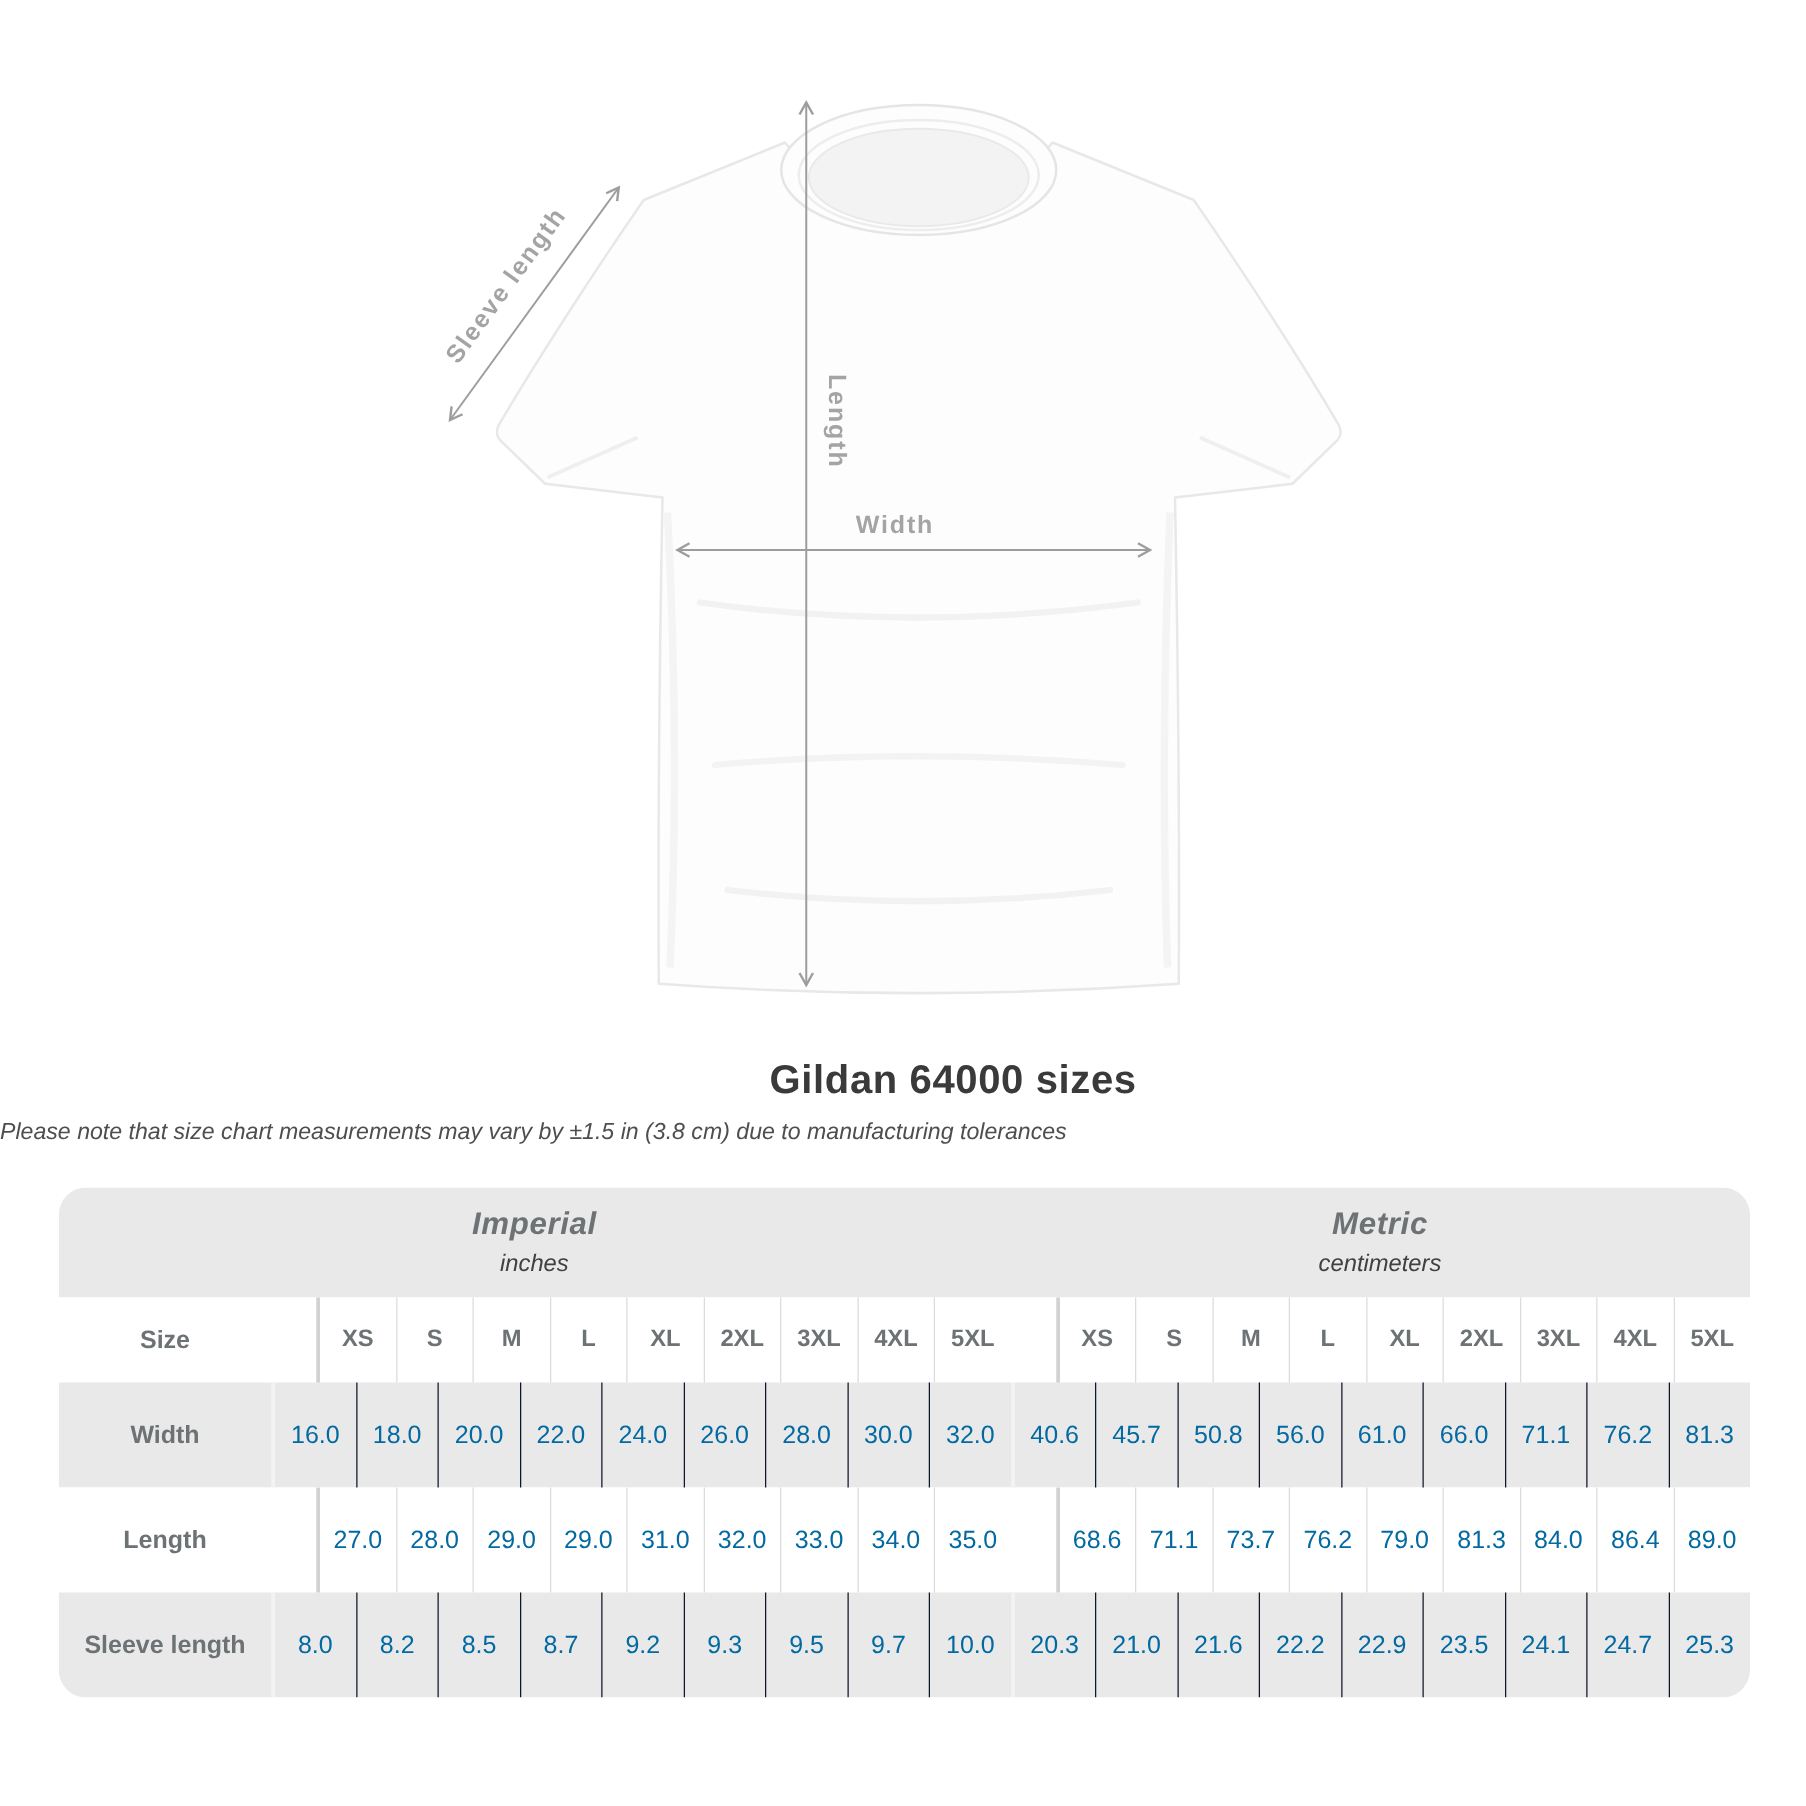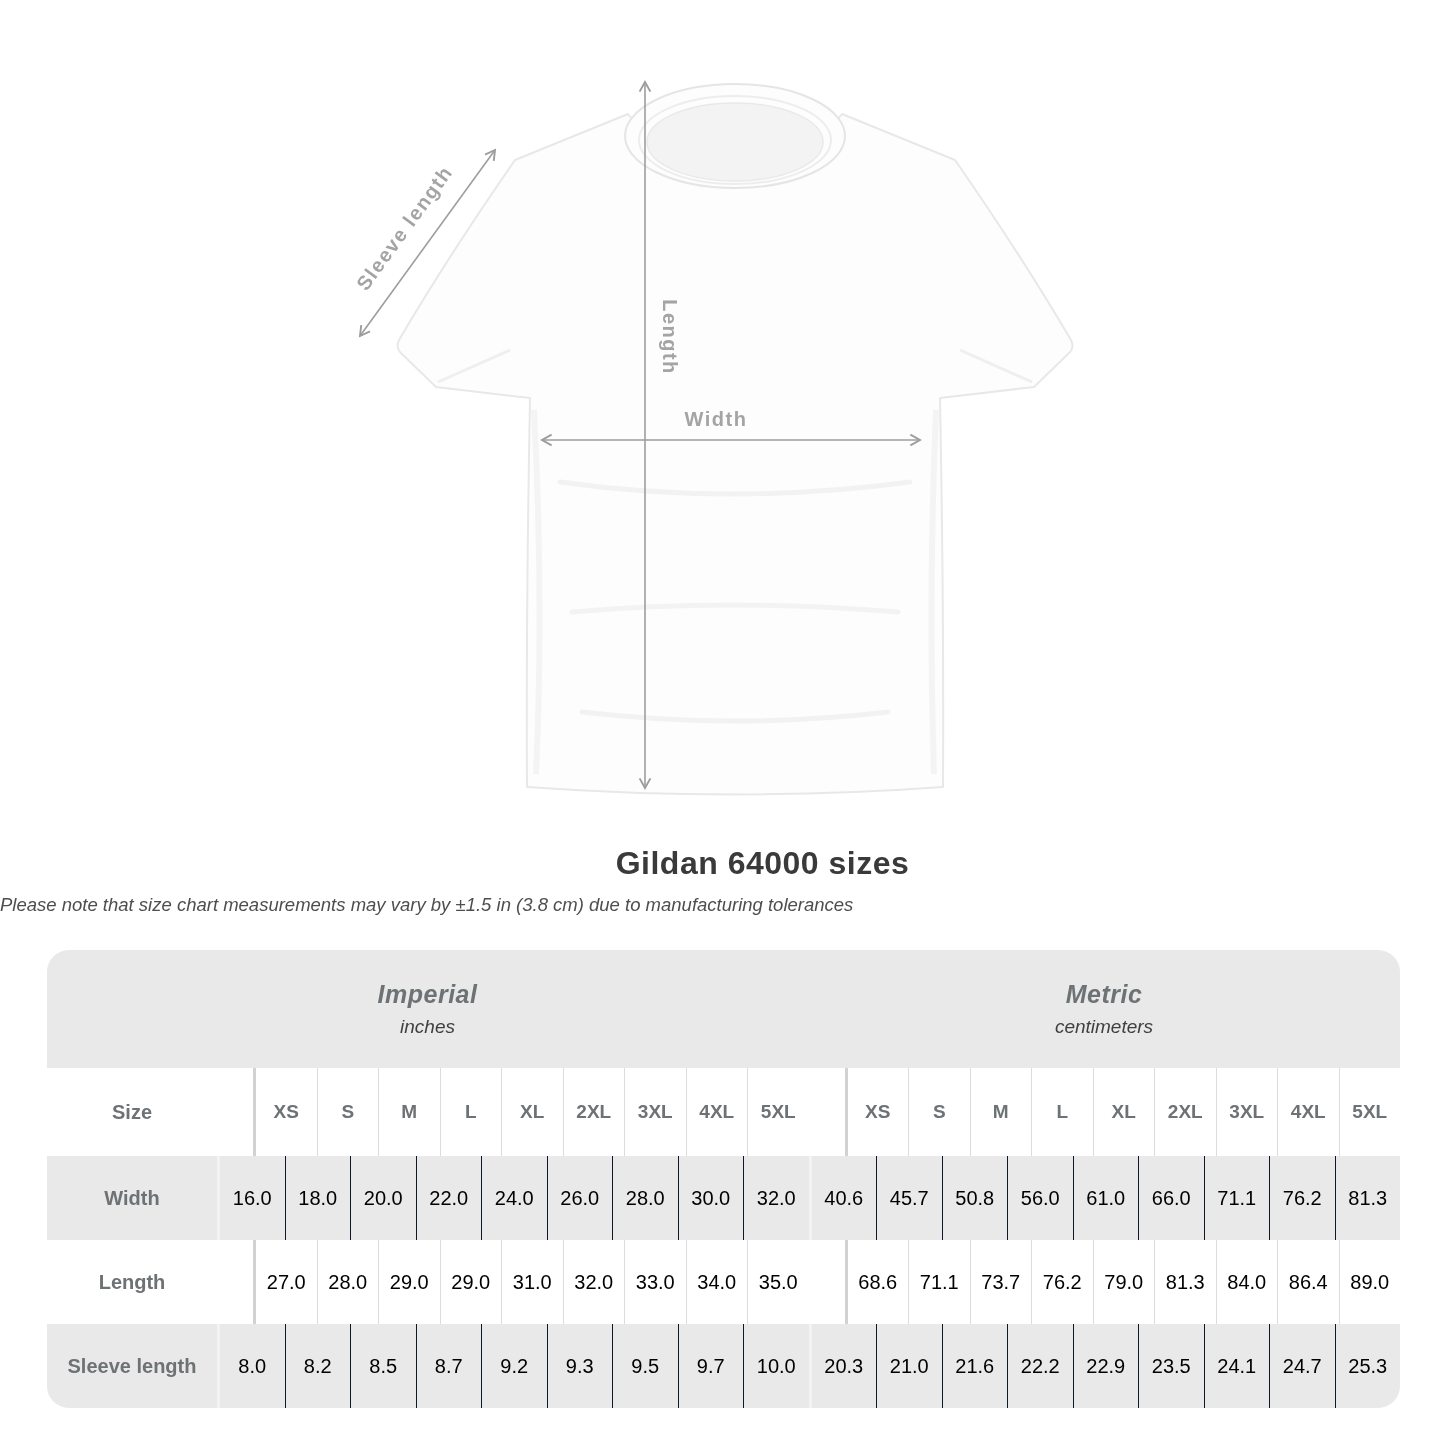--- a/index.html
+++ b/index.html
@@ -13,32 +13,32 @@
   .title{position:absolute;top:845px;left:0;width:100%;text-align:center;
          font-size:32px;font-weight:bold;color:#3a3a3a;letter-spacing:.5px;padding-left:40px;}
   .note{position:absolute;top:894px;left:0;width:100%;text-align:left;
         font-size:18.5px;font-style:italic;color:#4e4e4e;}
   
   .size-table{position:absolute;left:47px;top:950px;width:1353px;
               border-radius:22px;overflow:hidden;}
   .row{display:flex;width:100%;}
   .gray{background:#e9e9e9;}
   .white{background:#ffffff;}
-  .units{height:118px;justify-content:center;}
-  .header{height:88px;}
+  .units{height:88px;justify-content:center;}
+  .header{height:68px;}
   .data{height:84px;}
   .half{display:flex;flex-direction:column;justify-content:center;align-items:center;gap:7px;}
   .half.left{width:761px;flex:none;}
   .half.right{flex:1;}
   .unit-name{font-size:25px;font-weight:bold;font-style:italic;color:#6d7275;letter-spacing:.5px;}
   .unit-sub{font-size:19px;font-style:italic;color:#404040;}
   .cell{display:flex;align-items:center;justify-content:center;box-sizing:border-box;}
   .label-cell{width:170px;flex:none;font-weight:bold;color:#6d7275;font-size:20px;}
   .size-cell{flex:1;font-weight:bold;color:#6d7275;font-size:19px;}
-  .val-cell{flex:1;color:#000000;font-size:20px;}
+  .val-cell{flex:1;color:#0369a1;font-size:20px;}
   .white .size-cell,.white .val-cell,
   .header .size-cell{border-left:1px solid #dcdcdc;}
   .gray .size-cell,.gray .val-cell{border-left:1px solid #0f172a;}
   .white .thick,.header .thick{border-left:3px solid #d2d2d2;margin-left:36px;}
   .gray .thick{border-left:3px solid #f3f3f3;}
 </style>
 </head>
 <body>
 
 <div class="shirt-wrap">

